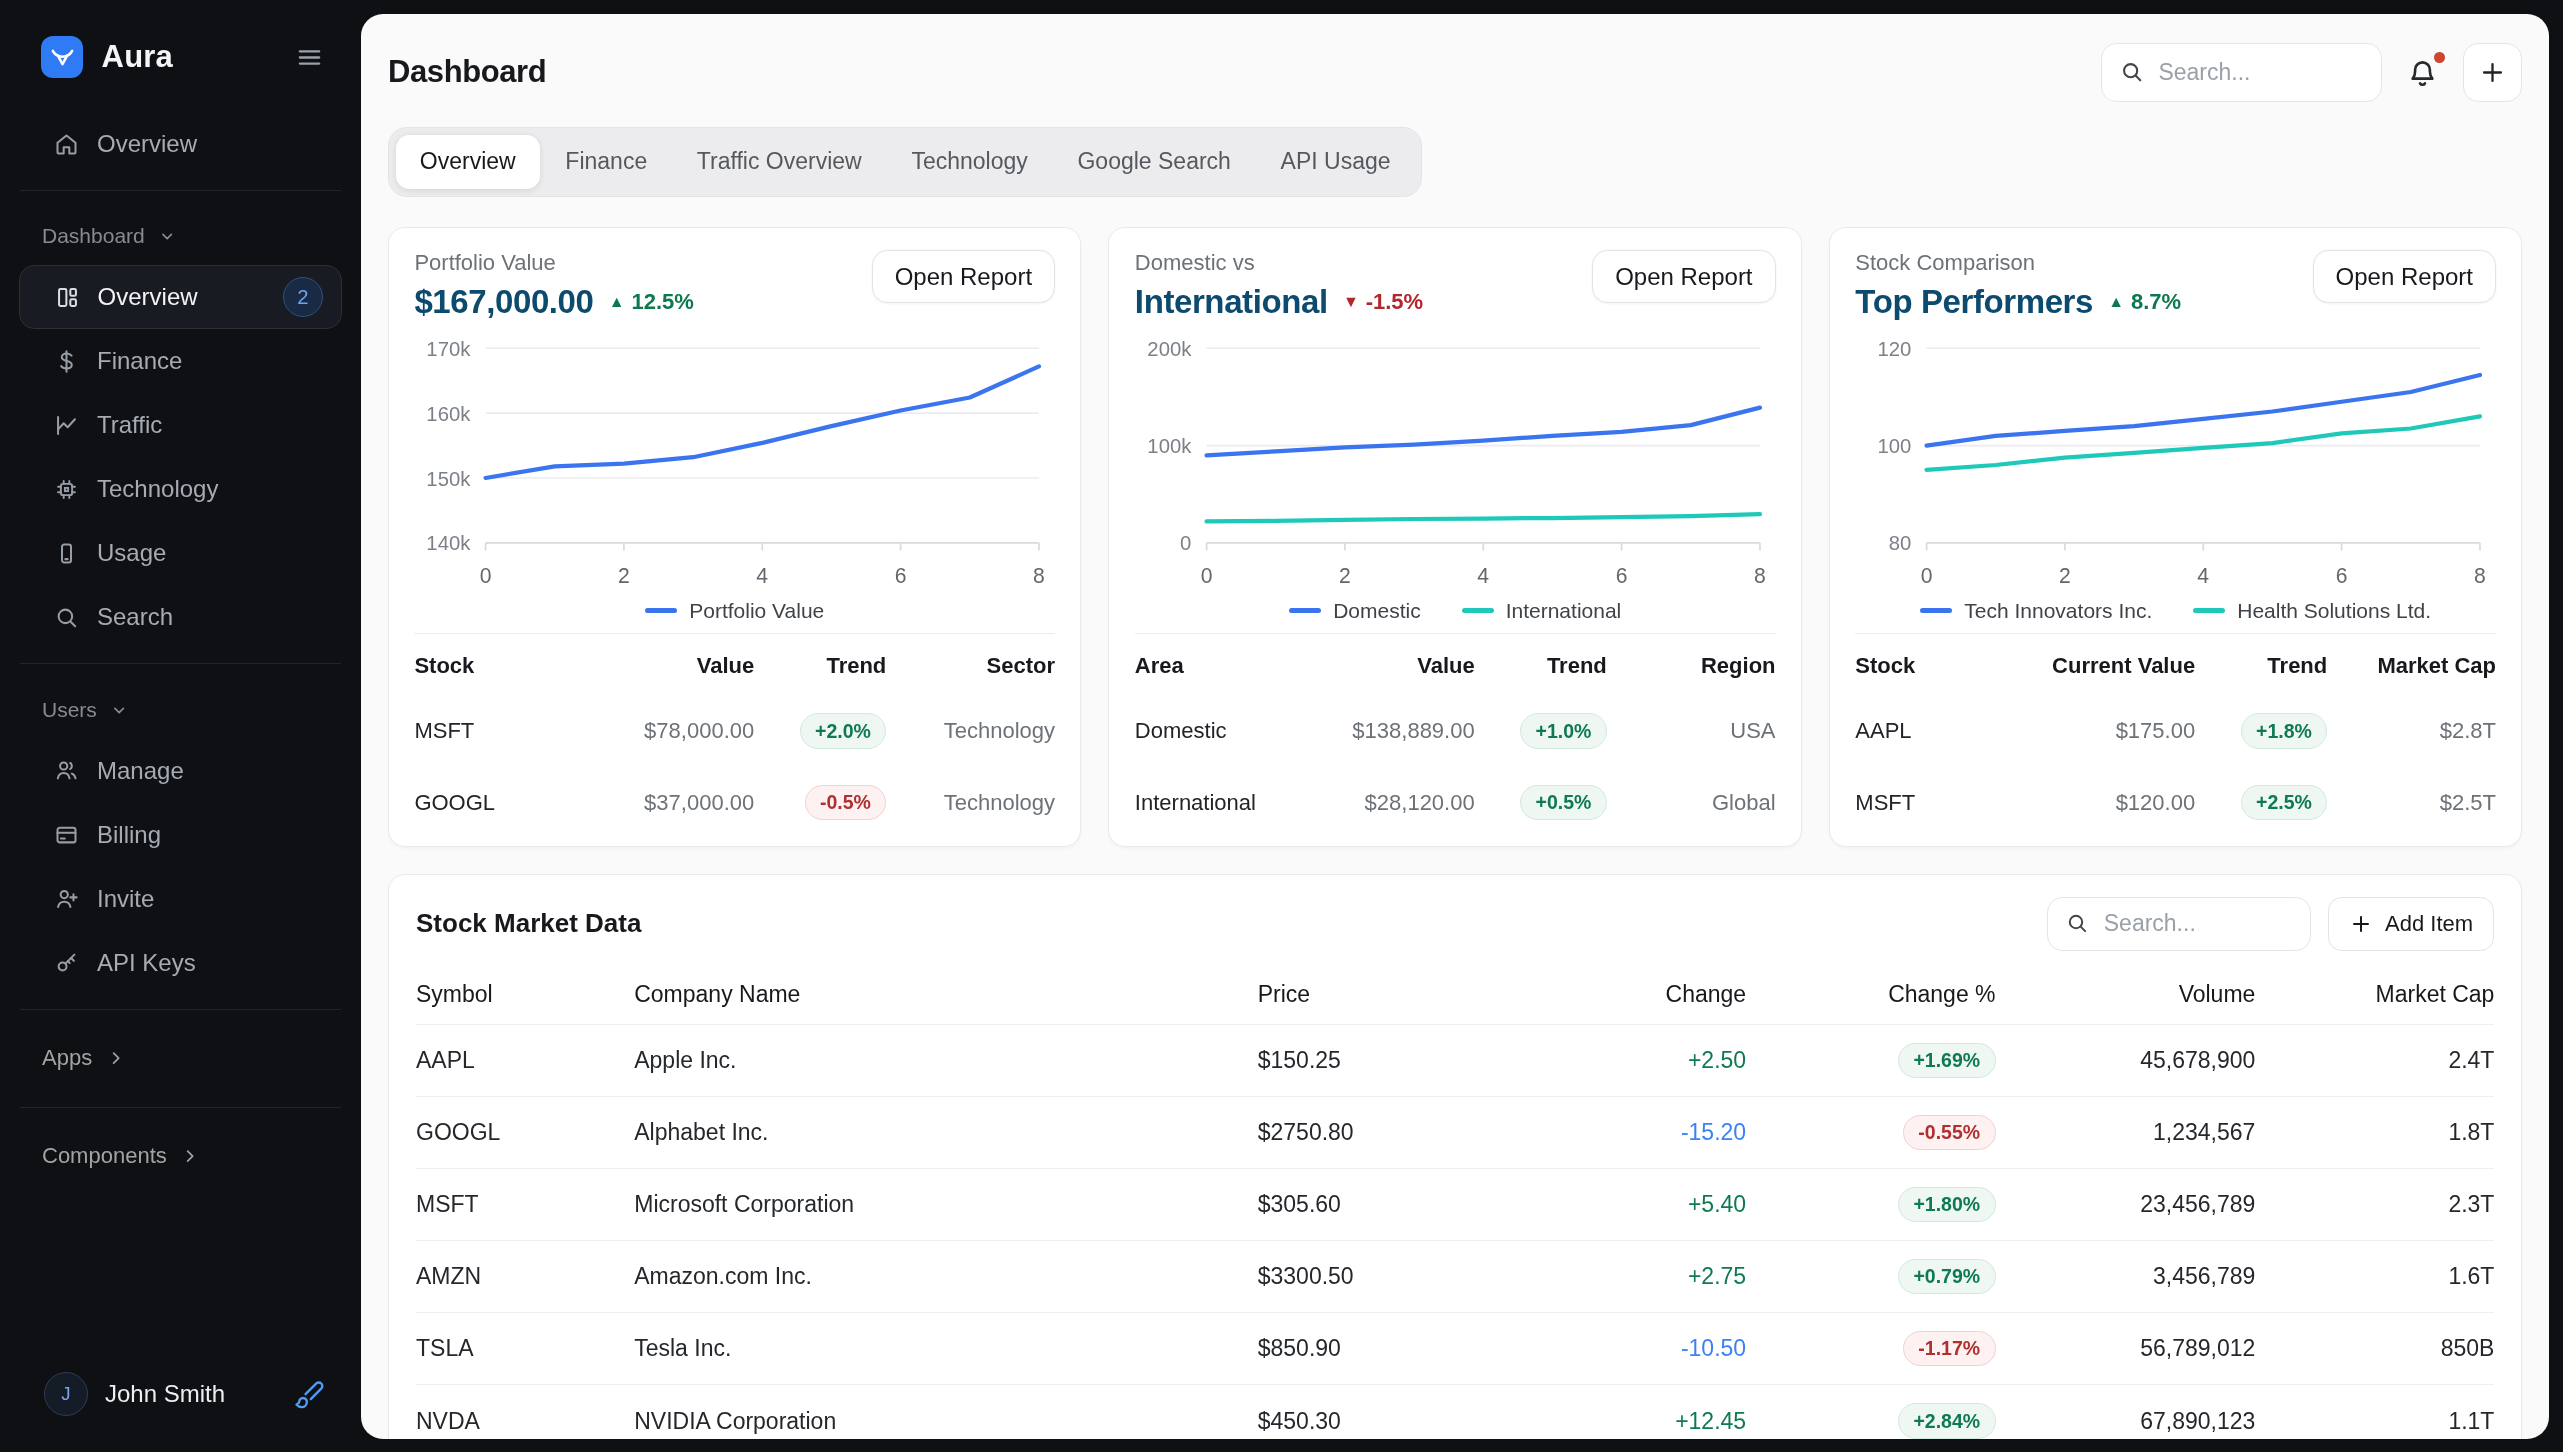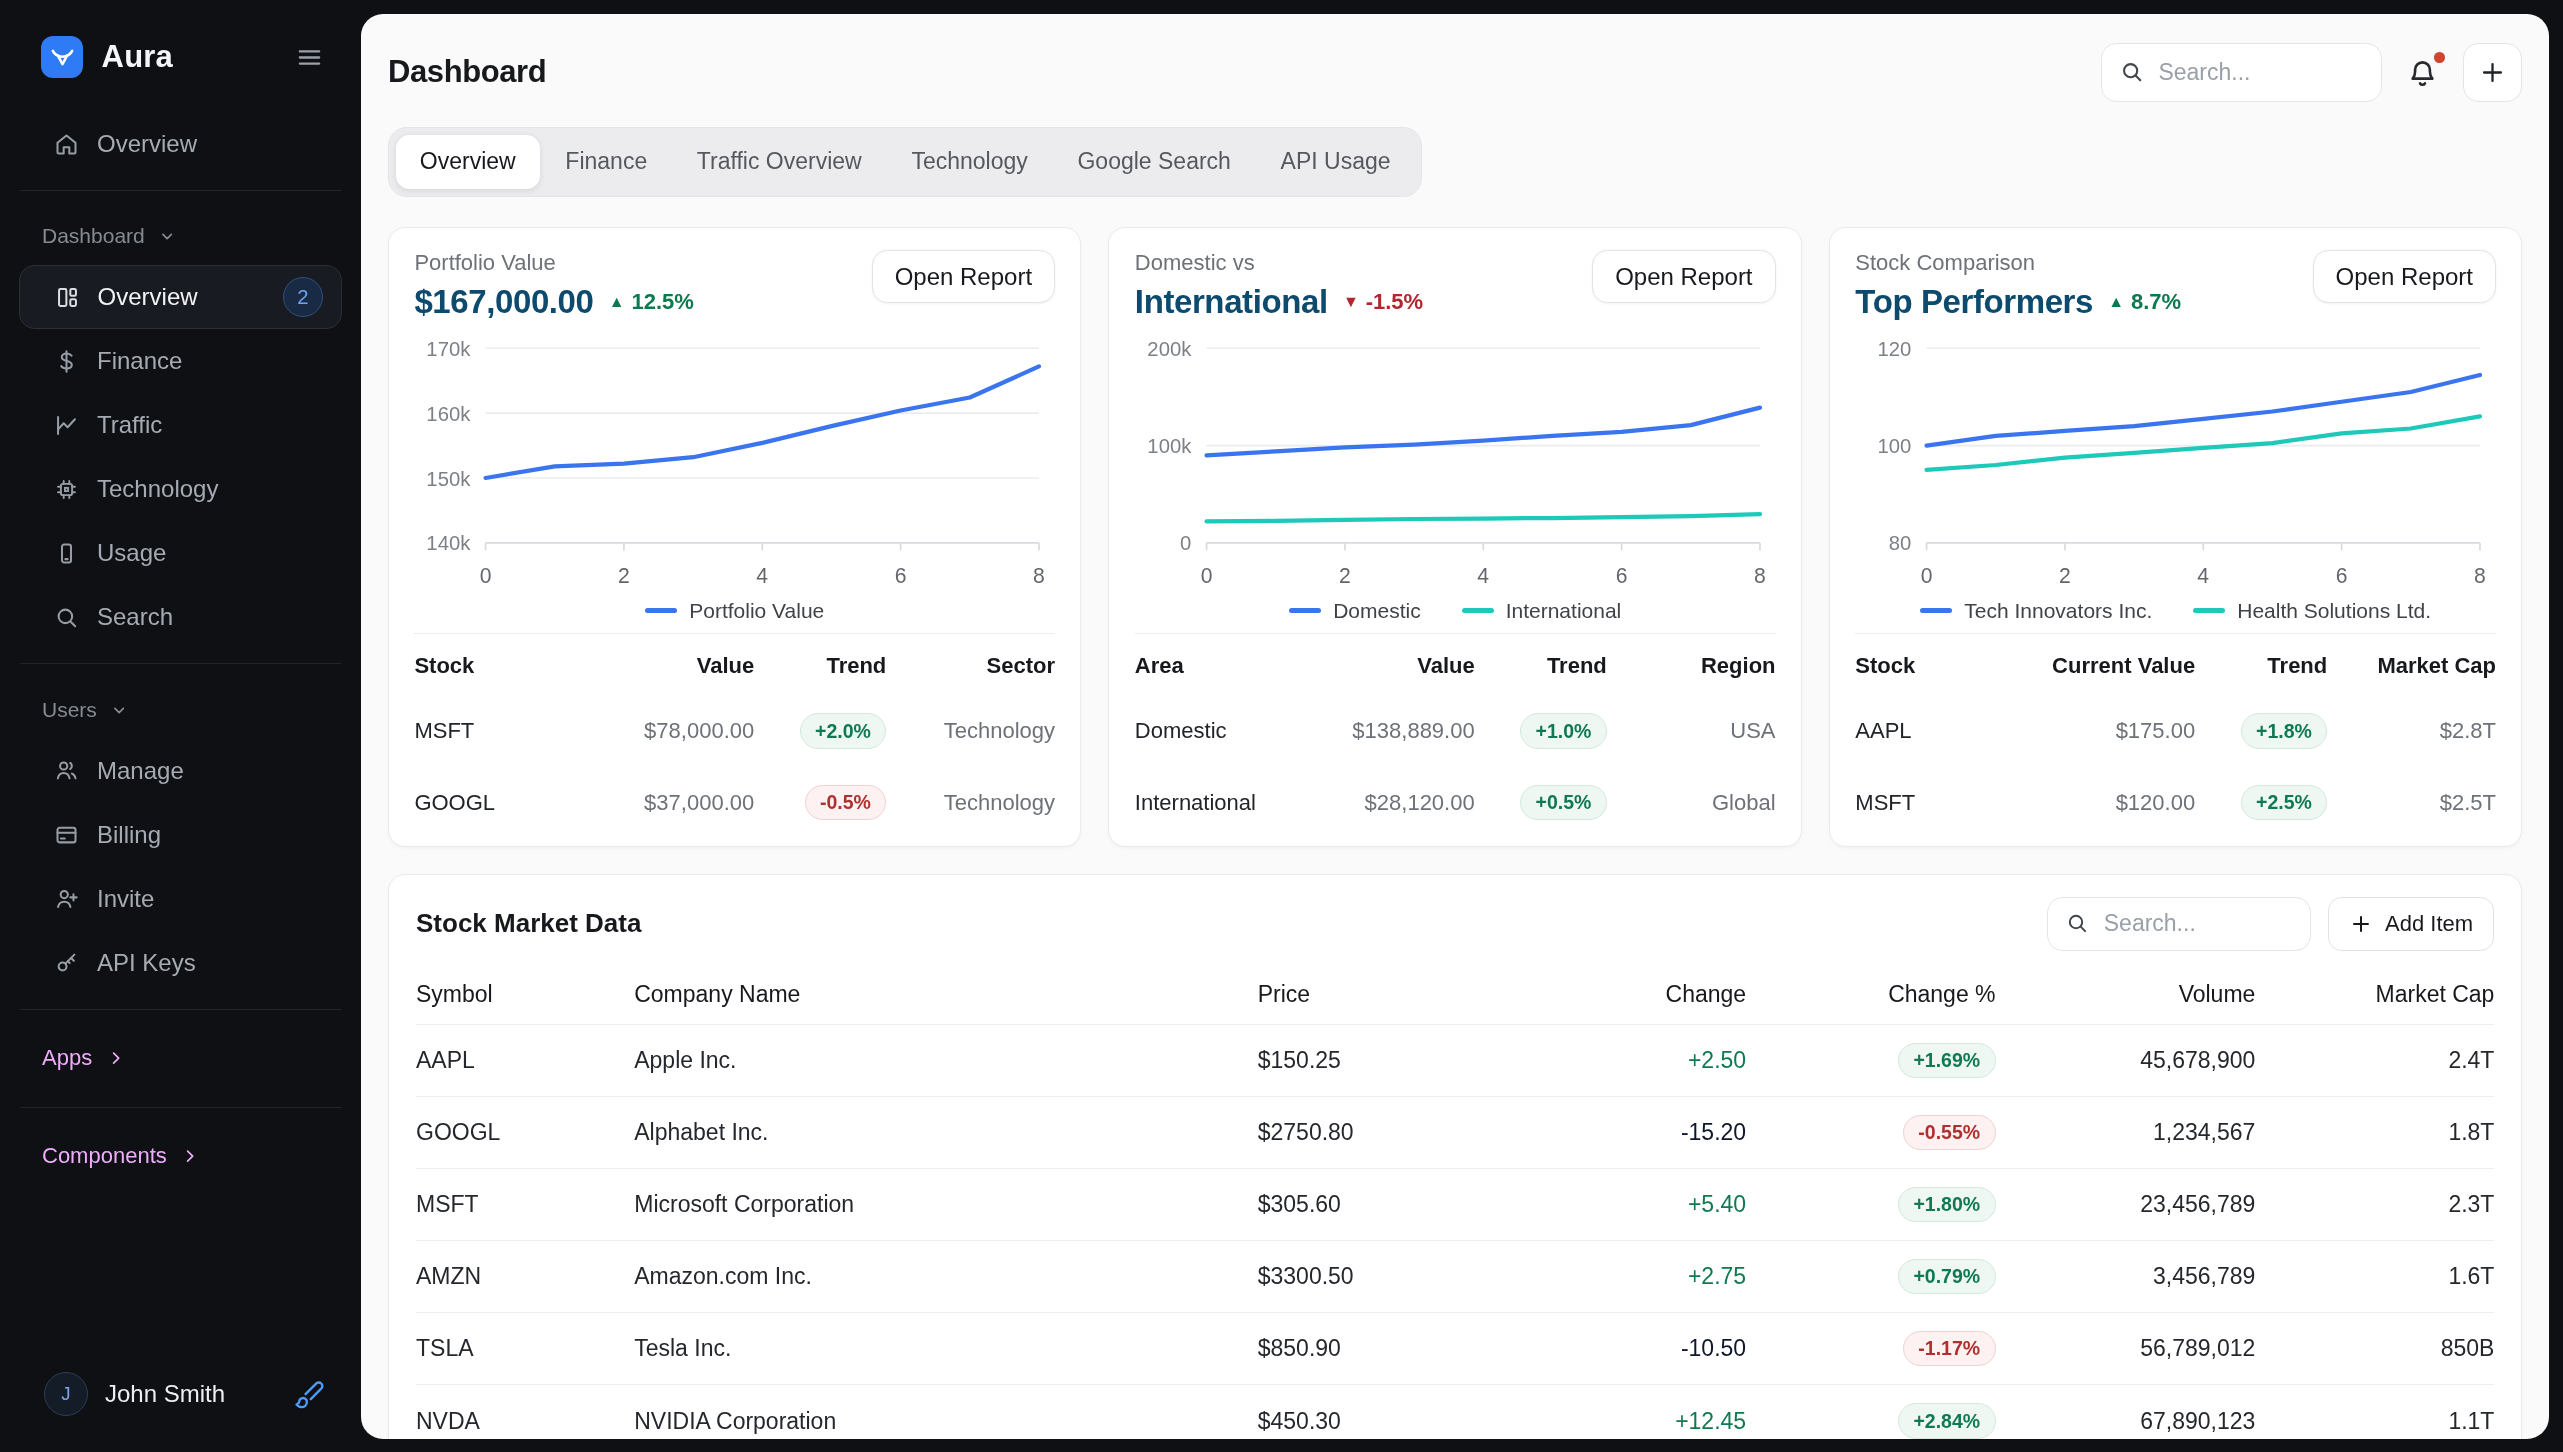--- a/index.html
+++ b/index.html
@@ -21,21 +21,21 @@
   .section-label { display:flex; align-items:center; gap:12px; padding:20.3px 0 17px 42px;
                    font-size:21px; color:#868b92; cursor:pointer; }
   .section-label .ic { width:20.3px; height:20.3px; display:flex; color:#868b92; }
   .nav-item.active { margin:0 18.6px; padding-left:34px; height:64px; background:#181b21;
                      border:1.7px solid #2b2f36; border-radius:15.3px; color:#f2f3f5; }
   .nav-item.active .ic { color:#dadde1; }
   .badge { margin-left:auto; margin-right:18.6px; width:40px; height:40px; border-radius:50%;
            background:#182a44; border:1.7px solid #30507d; color:#6fa2ef; font-size:20.3px;
            display:flex; align-items:center; justify-content:center; }
   .collapsed-link { display:flex; align-items:center; gap:13.6px; padding:22px 0 22px 42px;
-                    font-size:22px; color:#f0abfc; cursor:pointer; }
+                    font-size:22px; color:#a3a3a3; cursor:pointer; }
   .collapsed-link .ic { width:20.3px; height:20.3px; display:flex; }
   .s-footer { margin-top:auto; display:flex; align-items:center; gap:17px; padding:25.4px 37px 37px 44px; }
   .avatar { width:44px; height:44px; border-radius:50%; background:#141c27; border:1.7px solid #2e3d52;
             color:#7aa5ea; font-size:18.6px; display:flex; align-items:center; justify-content:center; }
   .uname { font-size:24px; color:#eceef0; }
   .brush { margin-left:auto; color:#4e9bf4; cursor:pointer; display:flex; }
 
   
   .main { flex:1; margin:13.6px 13.6px 13.6px 0; background:#fafafa; border-radius:22px;
           padding:0 27px; overflow:hidden; display:flex; flex-direction:column; }
@@ -100,21 +100,21 @@
   .panel-right .searchbox { width:264px; height:54px; }
   .add-btn { height:54px; display:flex; align-items:center; gap:12px; padding:0 20.3px;
              border-radius:13.6px; border:1.7px solid #e2e3e7; background:#fff; font-size:22px;
              font-weight:500; color:#17191d; cursor:pointer; font-family:"Liberation Sans", sans-serif; }
 
   table.market { width:100%; border-collapse:collapse; margin-top:15.3px; font-size:23px; }
   table.market th { text-align:left; font-weight:500; color:#17191d; padding:15.3px 0; }
   table.market th.r, table.market td.r { text-align:right; }
   table.market td { padding:18px 0; border-top:1.7px solid #efeff2; color:#24272c; }
   .chg.pos { color:#0e7a50; }
-  .chg.neg { color:#0f172a; }
+  .chg.neg { color:#3b82f6; }
 </style>
 </head>
 <body>
 
 <div class="app">
 
   <aside class="sidebar">
     <div class="s-head">
       <div class="logo">
         <svg width="29" height="29" viewBox="0 0 24 24" fill="none" stroke="#fff" stroke-width="2.1" stroke-linecap="round" stroke-linejoin="round">

